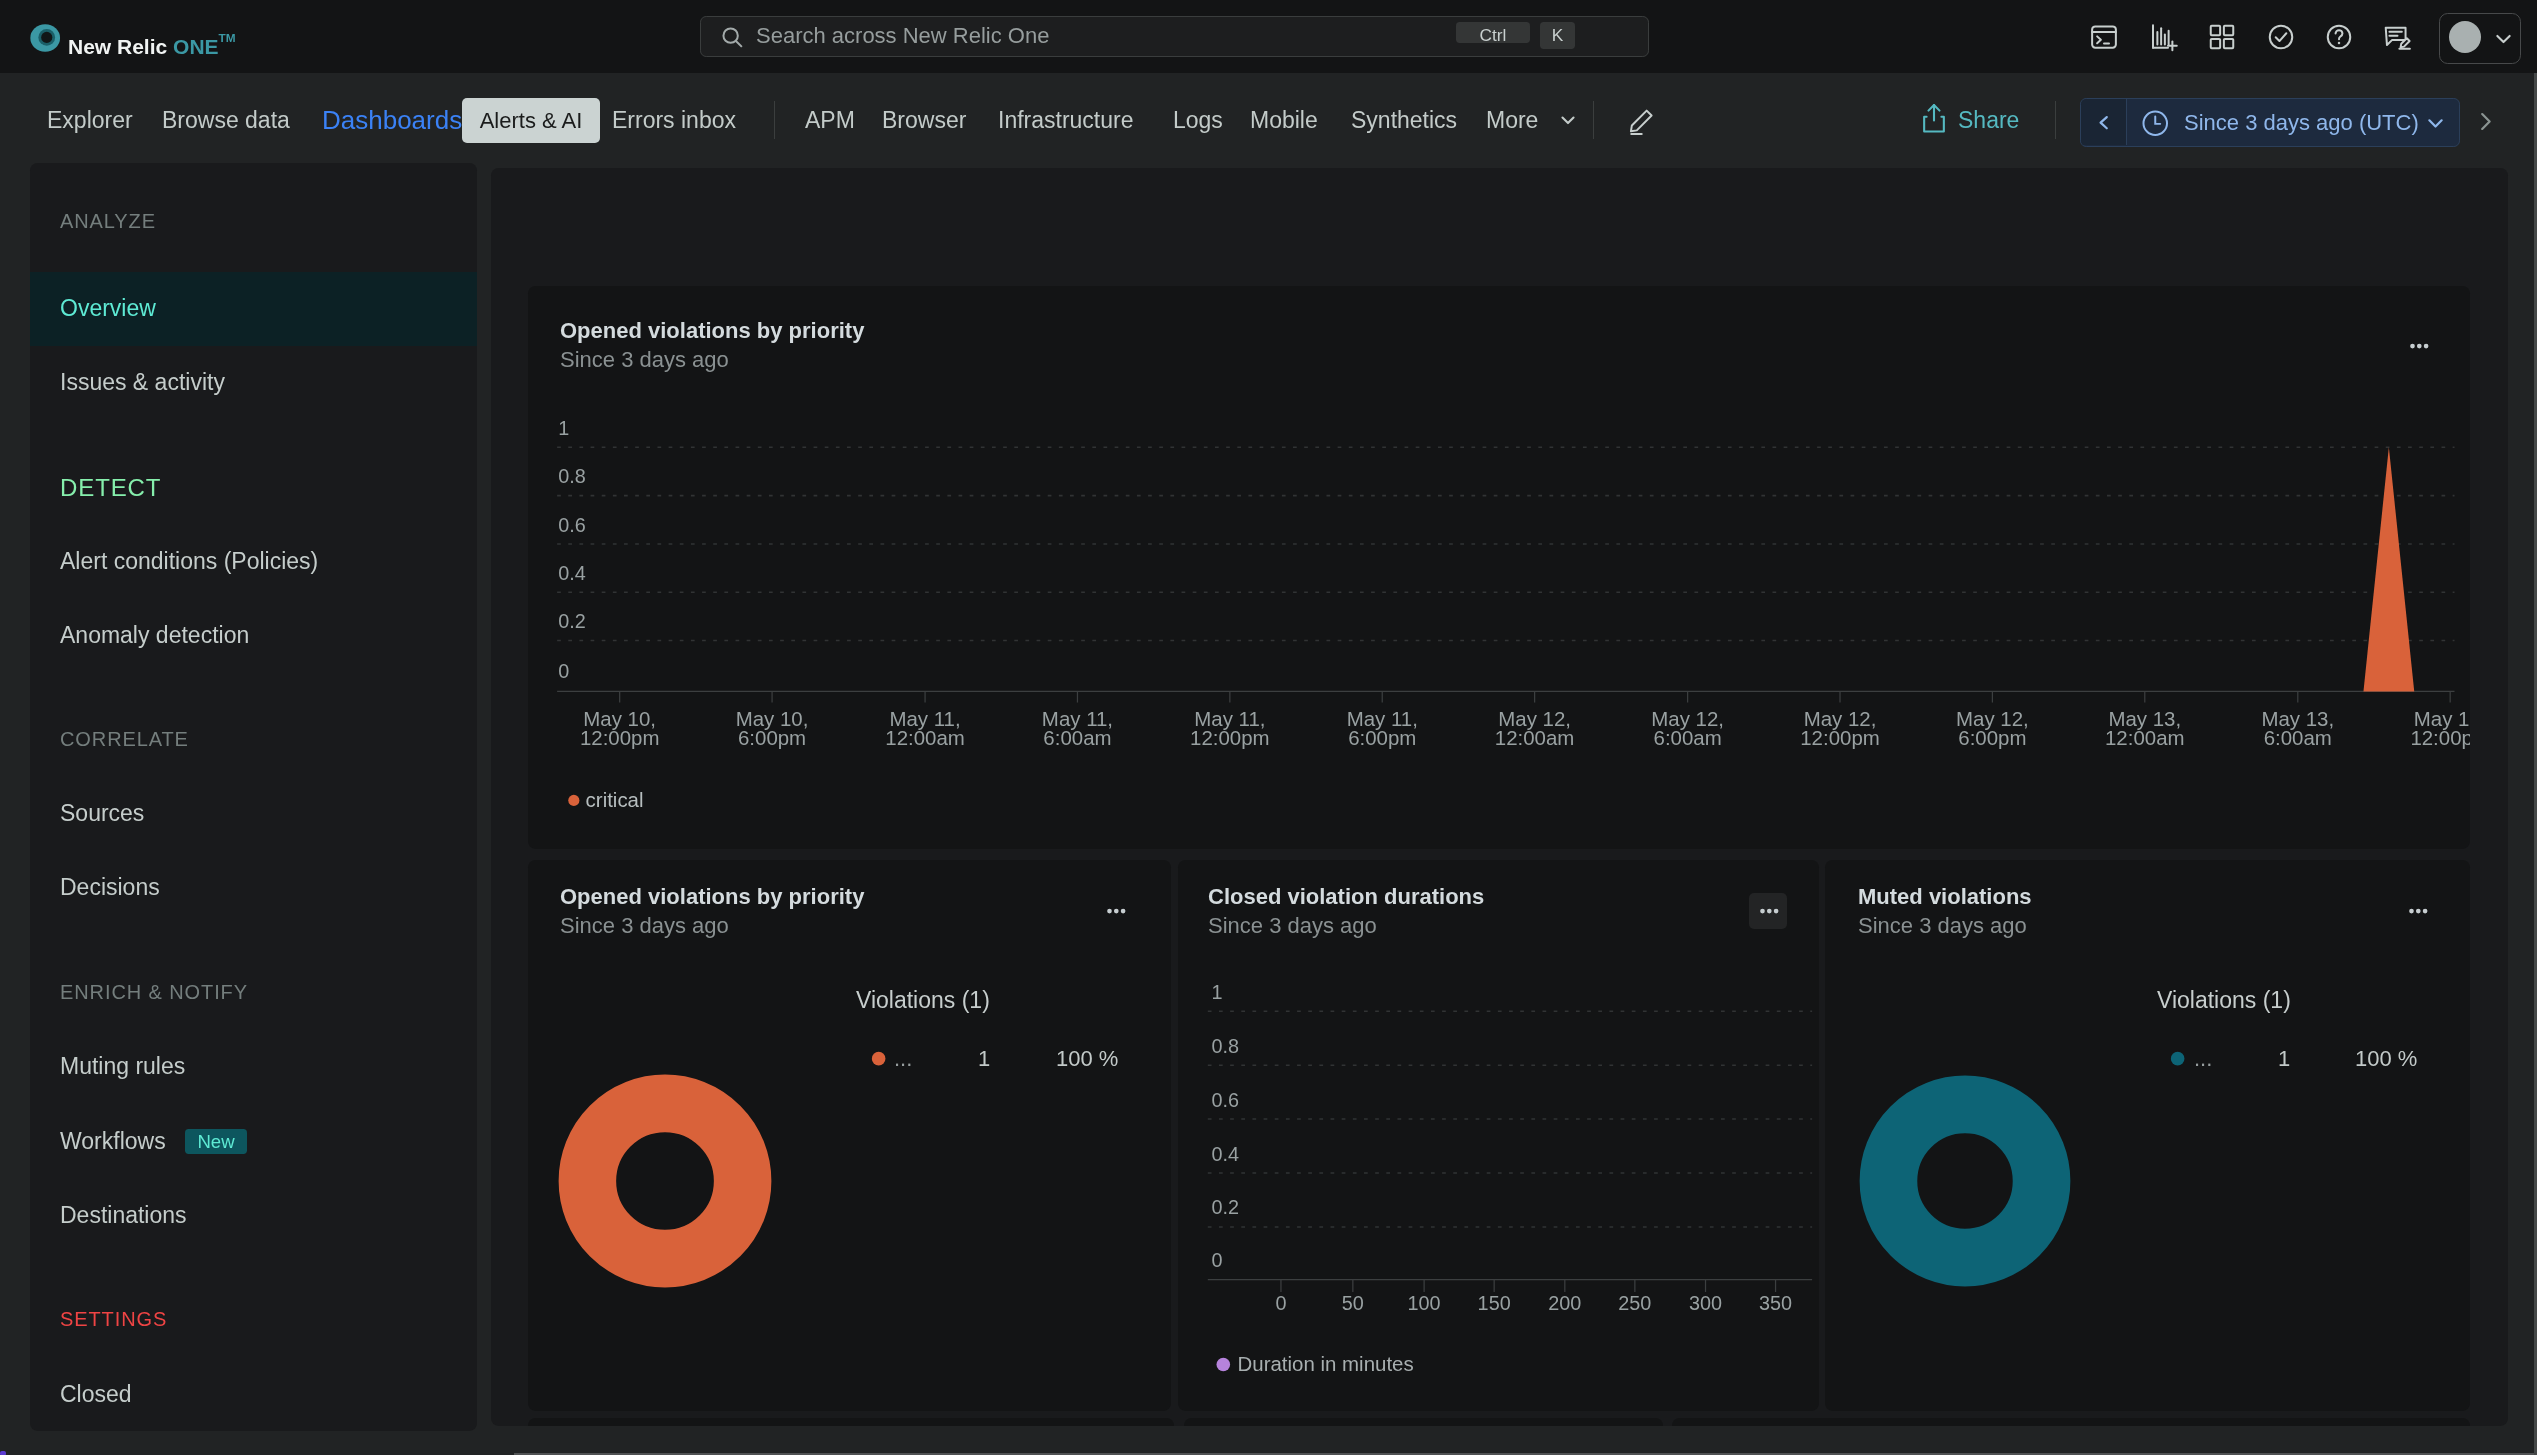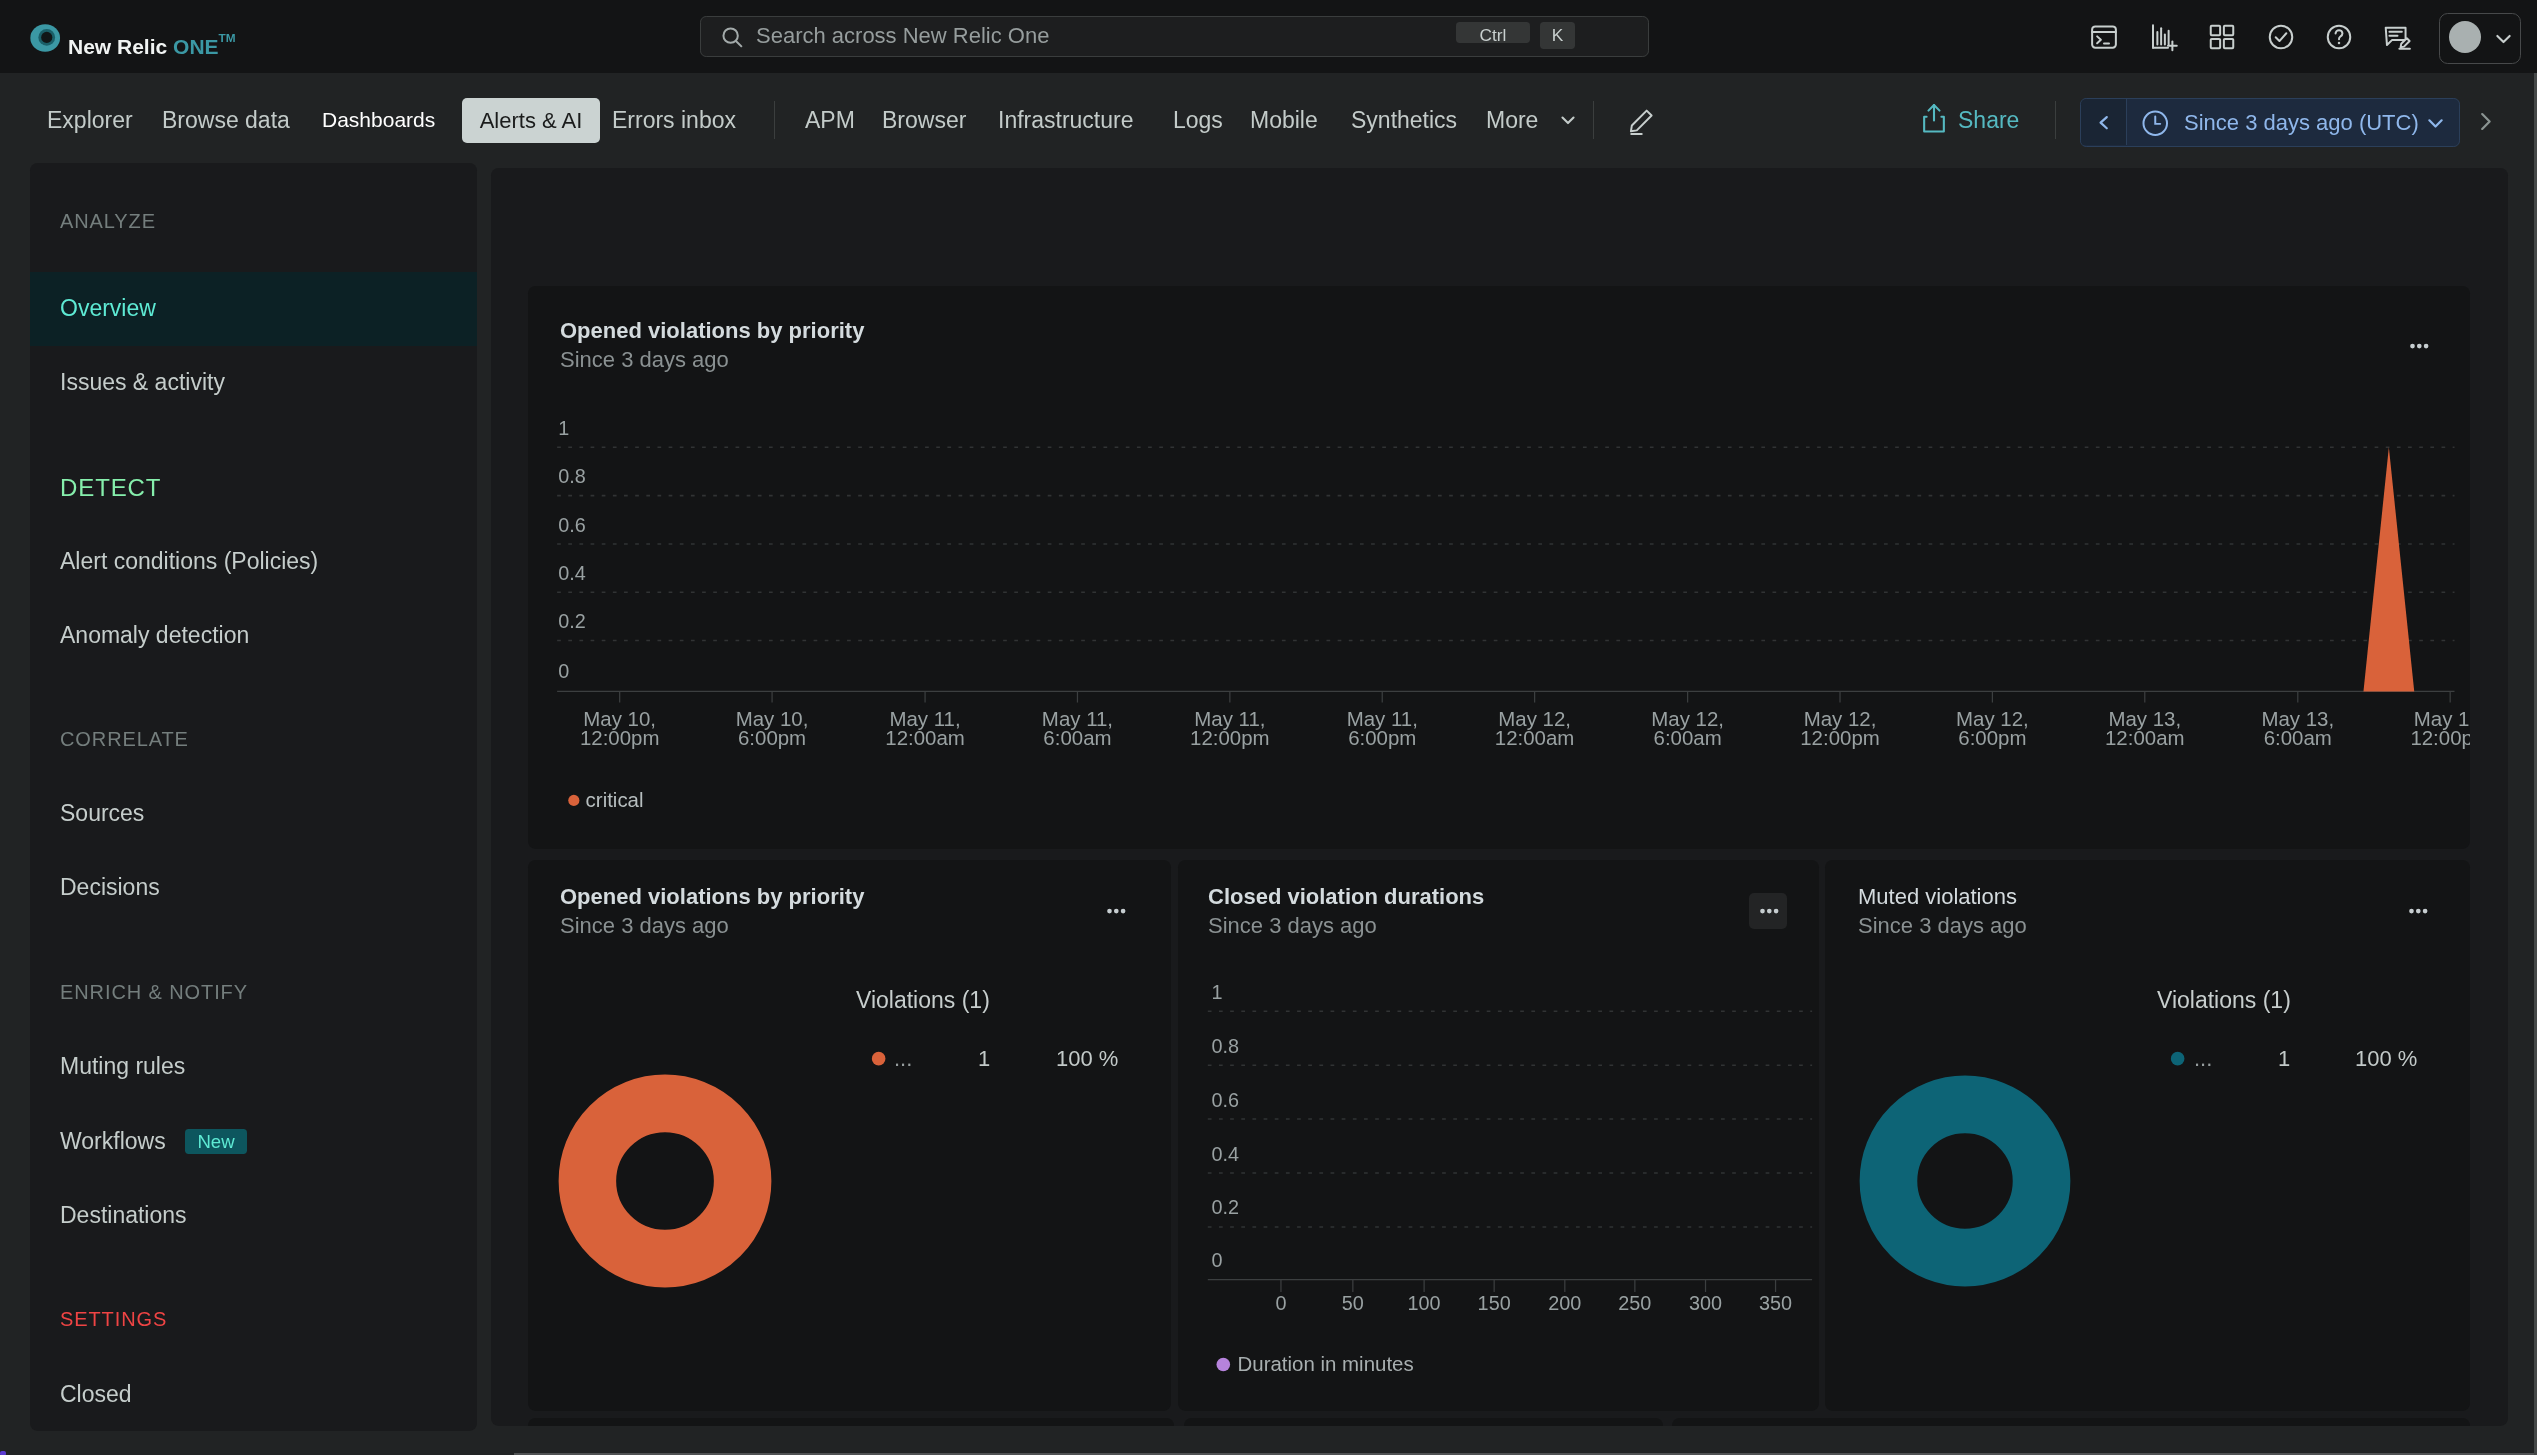--- a/index.html
+++ b/index.html
@@ -68,21 +68,21 @@
     <div class="abs" style="left:8.7px;top:7.4px;width:32px;height:32px;border-radius:50%;background:#a9b0b0"></div>
     <svg class="abs" style="left:53px;top:17.3px" width="21" height="16" viewBox="0 0 34 26" fill="none" stroke="#c8cfce" stroke-width="3.4" stroke-linecap="round" stroke-linejoin="round">
           <polyline points="7,8 17,18 27,8"></polyline>
         </svg>
   </div>
 </div>
 
 <div class="abs" style="left:0;top:73px;width:2538px;height:81px;background:#212324">
   <div class="t" style="left:47px;top:32px;line-height:30px;font-size:23px;color:#c3cbc9">Explorer</div>
   <div class="t" style="left:162px;top:32px;line-height:30px;font-size:23px;color:#c3cbc9">Browse data</div>
-  <div class="t" style="left:322px;top:32px;line-height:30px;font-size:21px;color:#ffffff">Dashboards</div>
+  <div class="t" style="left:322px;top:32px;line-height:30px;font-size:26px;color:#3b82f6">Dashboards</div>
   <div class="abs" style="left:462px;top:25.4px;width:138px;height:45px;background:#cbd3d2;border-radius:5px;text-align:center;line-height:45px;font-size:22px;color:#1b1c1c">Alerts &amp; AI</div>
   <div class="t" style="left:612px;top:32px;line-height:30px;font-size:23px;color:#c3cbc9">Errors inbox</div>
   <div class="abs" style="left:774px;top:28px;width:1.2px;height:38px;background:#3b3e3e"></div>
   <div class="t" style="left:805px;top:32px;line-height:30px;font-size:23px;color:#c3cbc9">APM</div>
   <div class="t" style="left:882px;top:32px;line-height:30px;font-size:23px;color:#c3cbc9">Browser</div>
   <div class="t" style="left:998px;top:32px;line-height:30px;font-size:23px;color:#c3cbc9">Infrastructure</div>
   <div class="t" style="left:1173px;top:32px;line-height:30px;font-size:23px;color:#c3cbc9">Logs</div>
   <div class="t" style="left:1250px;top:32px;line-height:30px;font-size:23px;color:#c3cbc9">Mobile</div>
   <div class="t" style="left:1351px;top:32px;line-height:30px;font-size:23px;color:#c3cbc9">Synthetics</div>
   <div class="t" style="left:1486px;top:32px;line-height:30px;font-size:23px;color:#c3cbc9">More</div>
@@ -289,21 +289,21 @@
             <text x="737" y="726">250</text>
         <text x="851" y="726">300</text>
             <text x="964" y="726">350</text>
       </g>
       <circle cx="73" cy="814" r="11" fill="#b683dc"></circle>
       <text x="96" y="825" font-family="Liberation Sans, sans-serif" font-size="33" fill="#a8afb0">Duration in minutes</text>
     </svg>
   </div>
 
   <div class="abs" style="left:1334px;top:692px;width:645px;height:551px;background:#131415;border-radius:7.4px;overflow:hidden">
-    <div class="t" style="left:33px;top:24px;line-height:25px;font-size:22px;font-weight:400;color:#d4dbde">Muted violations</div>
+    <div class="t" style="left:33px;top:24px;line-height:25px;font-size:22px;font-weight:700;color:#d4dbde">Muted violations</div>
     <div class="t" style="left:33px;top:53px;line-height:25px;font-size:22px;color:#8a9192">Since 3 days ago</div>
     <svg class="abs" style="left:584px;top:48px" width="18.6" height="6.2" viewBox="0 0 30 10">
           <g fill="#c6cdd0">
             <circle cx="4" cy="5" r="3.8"></circle>
             <circle cx="15" cy="5" r="3.8"></circle>
             <circle cx="26" cy="5" r="3.8"></circle>
           </g>
         </svg>
     <div class="t" style="left:332px;top:126px;line-height:28.5px;font-size:23px;color:#c7cecd">Violations (1)</div>
     <svg class="abs" style="left:344px;top:190px" width="17.3" height="17.3" viewBox="0 0 28 28">

